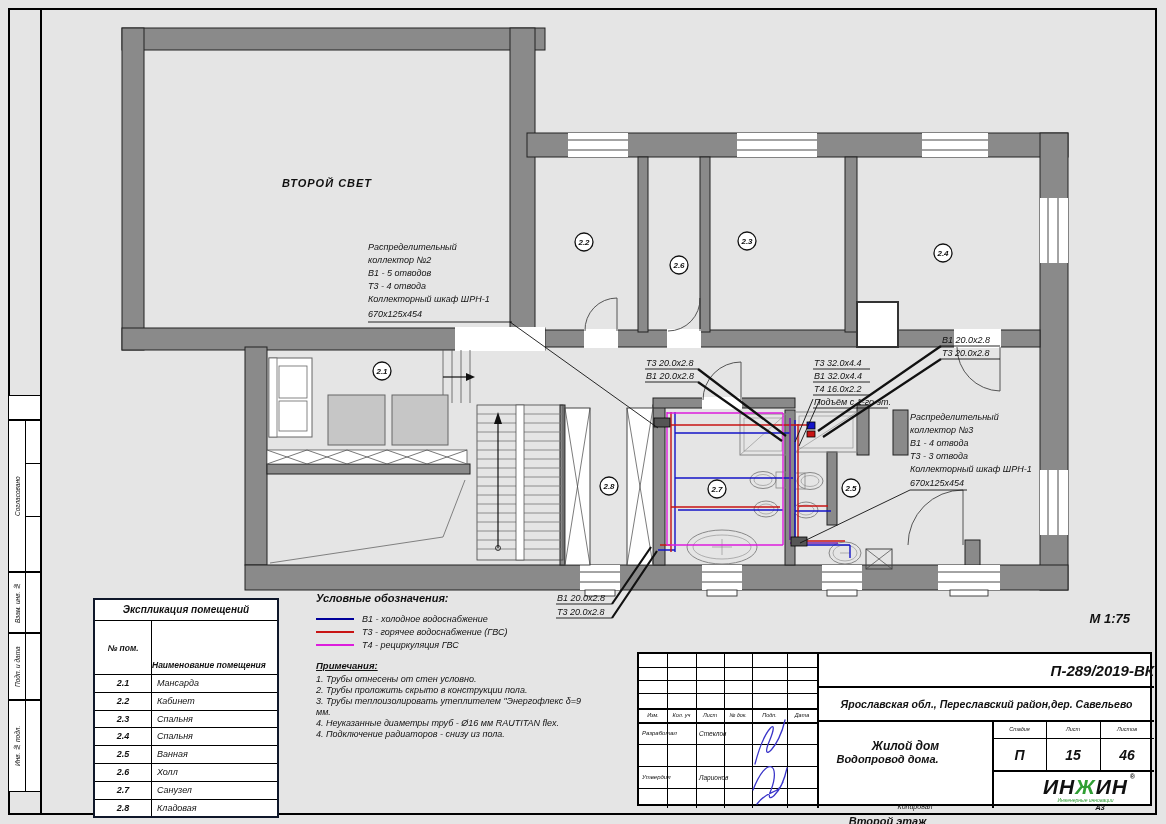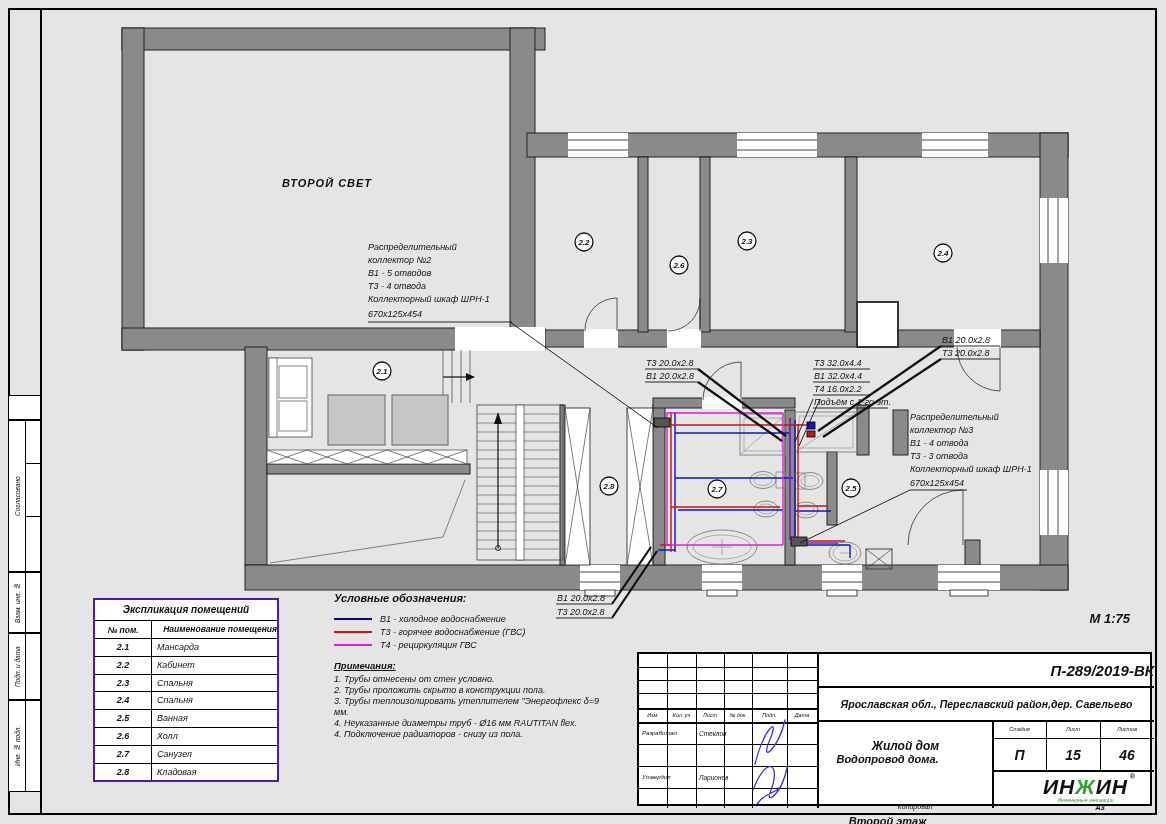--- a/index.html
+++ b/index.html
@@ -9,32 +9,32 @@
   
   #outer-frame{left:8px;top:8px;width:1149px;height:807px;border:2px solid #000;}
   #inner-left-line{left:40px;top:8px;width:2px;height:807px;background:#000;}
   
   .strip-box{border:1.5px solid #000;left:8px;width:33px;background:#fff;}
   .strip-label{position:absolute;left:0;top:0;bottom:0;width:16px;display:flex;align-items:center;justify-content:center;
     writing-mode:vertical-rl;transform:rotate(180deg);font-size:6.5px;white-space:nowrap;}
   .strip-divider{position:absolute;left:16px;top:0;bottom:0;width:1px;background:#000;}
   .strip-row{position:absolute;left:16px;right:0;height:1px;background:#000;}
   
-  #legend{left:334px;top:592px;width:280px;}
+  #legend{left:316px;top:592px;width:280px;}
   #legend .lg-title{font-size:11px;font-weight:bold;margin-bottom:10px;}
   .lg-item{display:flex;align-items:center;margin:3px 0;font-size:9px;}
   .lg-swatch{width:38px;height:2px;margin-right:8px;flex:none;}
   #notes-title{font-size:9.5px;font-weight:bold;text-decoration:underline;margin:10px 0 3px 0;}
   .note{font-size:9px;line-height:11px;}
   
-  #room-table{left:93px;top:598px;width:186px;border:2px solid #4c1d95;background:#fff;}
+  #room-table{left:93px;top:598px;width:186px;border:2px solid #0f172a;background:#fff;}
   #room-table .rt-title{height:20px;line-height:20px;text-align:center;font-weight:bold;font-size:10px;border-bottom:1.5px solid #000;}
   #room-table .rt-head{display:flex;border-bottom:1.5px solid #000;font-weight:bold;font-size:8.5px;}
   #room-table .rt-head .c1{width:56px;border-right:1.5px solid #000;display:flex;align-items:center;justify-content:center;}
-  #room-table .rt-head .c2{flex:1;text-align:right;padding:3px 0;line-height:11px;}
+  #room-table .rt-head .c2{flex:1;text-align:left;padding:3px 0;line-height:11px;margin-top:36px;}
   .rt-row{display:flex;border-bottom:1px solid #000;height:16.8px;font-size:9px;}
   .rt-row:last-child{border-bottom:none;}
   .rt-row .c1{width:56px;border-right:1.5px solid #000;text-align:center;line-height:16.8px;font-weight:bold;}
   .rt-row .c2{flex:1;padding-left:5px;line-height:16.8px;}
   
   #tb{left:637px;top:652px;width:515px;height:154px;border:2px solid #000;background:#fff;}
   .tb-line{position:absolute;background:#000;}
   .tb-cell{position:absolute;display:flex;align-items:center;justify-content:center;text-align:center;}
   .small-lbl{font-size:5.5px;}
   #doc-number{font-size:15px;font-weight:bold;justify-content:flex-end;padding-right:14px;}

